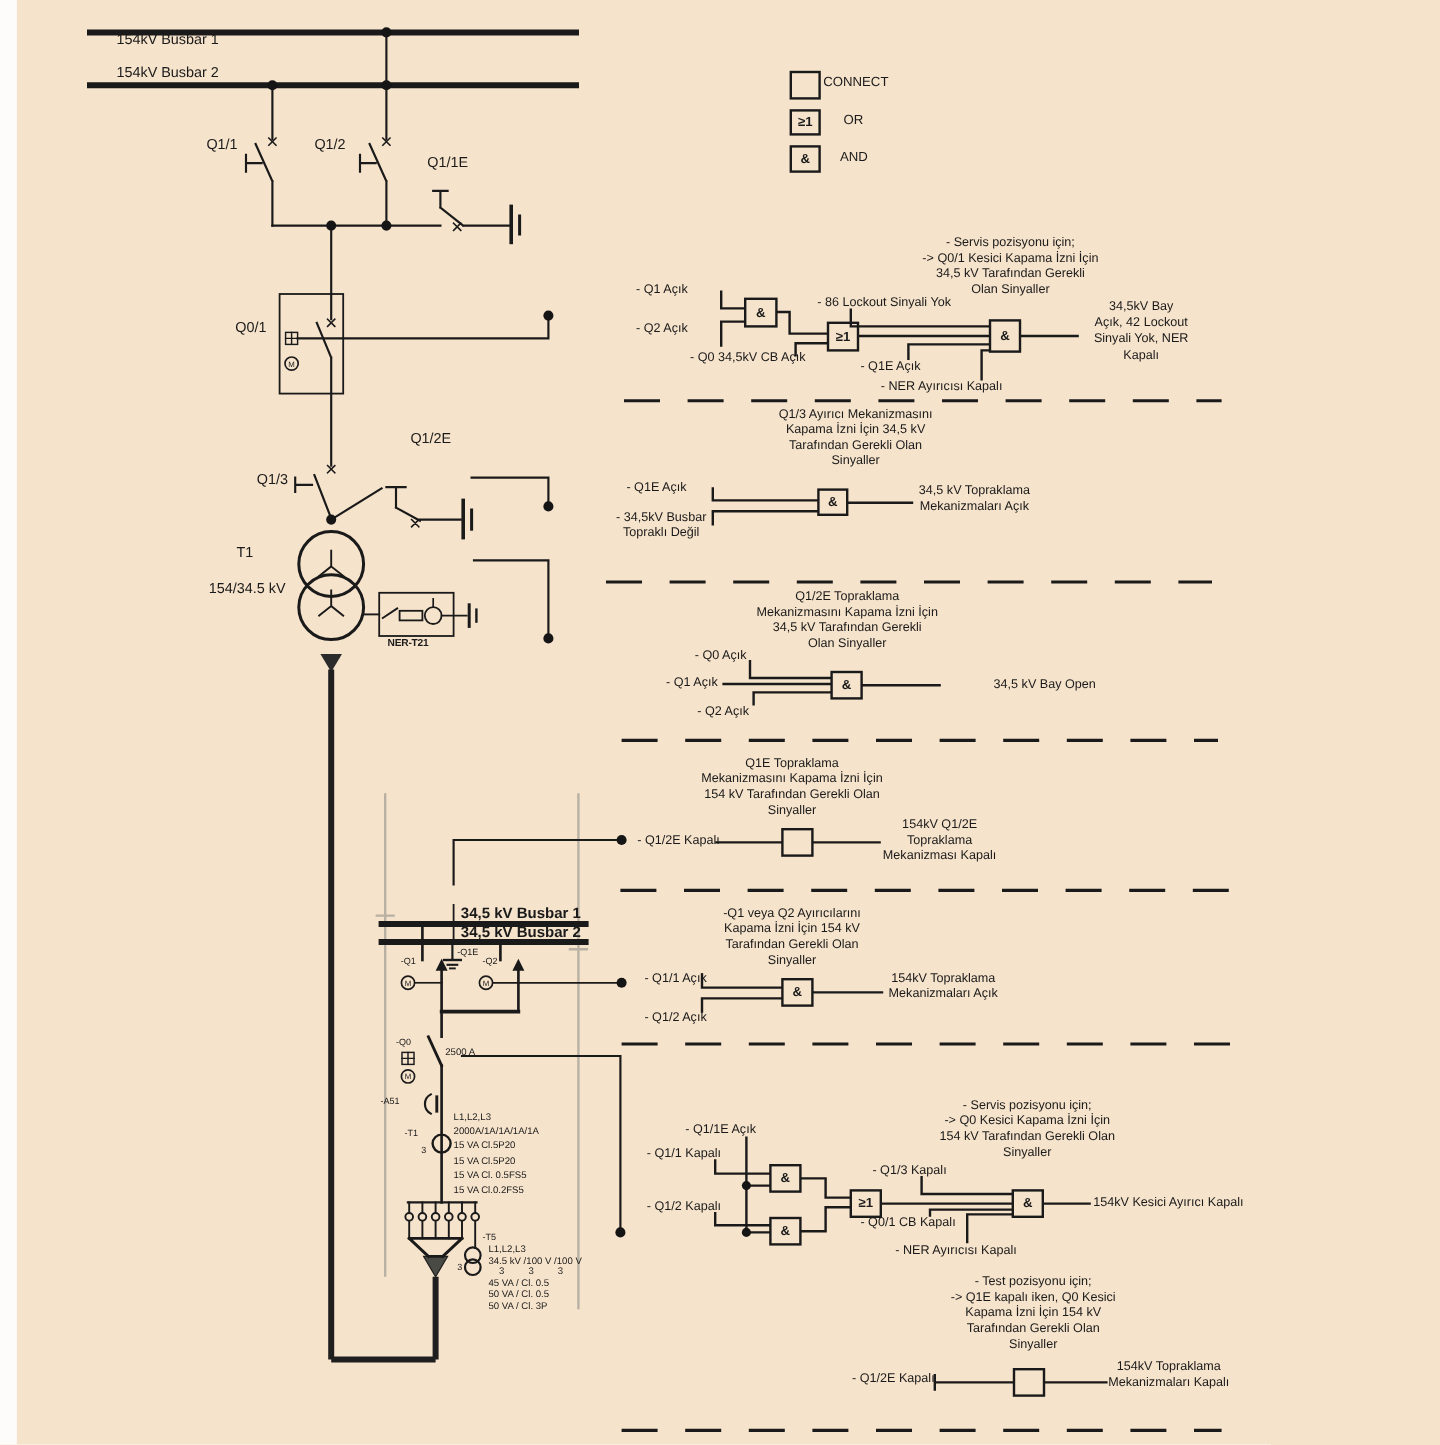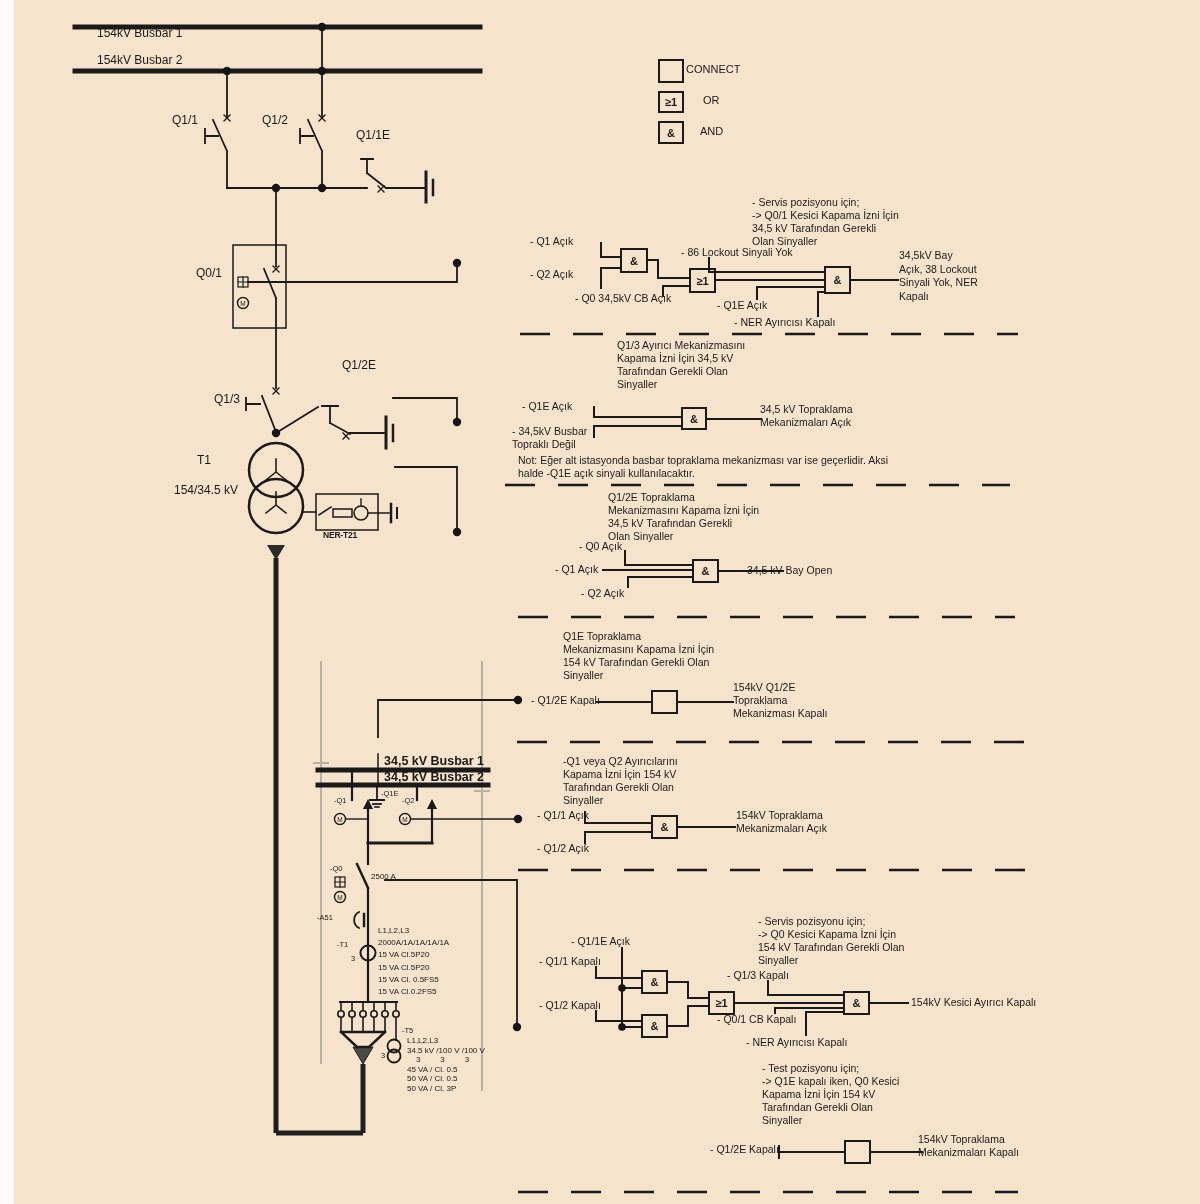--- a/index.html
+++ b/index.html
@@ -1,21 +1,21 @@
 <!DOCTYPE html>
 <html><head>
 <meta charset="utf-8">
 <style>
   html,body{margin:0;padding:0;background:#ffffff;}
   .canvas{position:relative;width:1200px;height:1204px;background:#f6e3cb;
           font-family:"Liberation Sans",sans-serif;color:#1a1a1a;overflow:hidden;}
   .white-edge{position:absolute;left:0;top:0;width:14px;height:1204px;background:#fdfcfa;}
   svg.wire{position:absolute;left:0;top:0;}
   .lbl{position:absolute;font-size:10.5px;line-height:13px;white-space:pre-line;}
-  .c{text-align:left;}
+  .c{text-align:center;}
   .fs12{font-size:12px;line-height:14px;}
   .fs11{font-size:11px;line-height:13px;}
   .fs85{font-size:8.5px;line-height:10px;}
   .fs8{font-size:8px;line-height:12.2px;}
   .fs75{font-size:7.5px;line-height:8.5px;}
   .t5{font-size:8px;line-height:9.6px;white-space:pre;}
   .b{font-weight:bold;}
   .mvbus{font-size:12.5px;line-height:15px;font-weight:bold;}
   .gate{position:absolute;box-sizing:border-box;border:2px solid #1a1a1a;
         display:flex;align-items:center;justify-content:center;
@@ -263,46 +263,44 @@
   <div class="lbl" style="left:530px;top:235px;">- Q1 Açık</div>
   <div class="lbl" style="left:530px;top:268px;">- Q2 Açık</div>
   <div class="lbl" style="left:575px;top:292px;">- Q0 34,5kV CB Açık</div>
   <div class="lbl" style="left:681px;top:246px;">- 86 Lockout Sinyali Yok</div>
   <div class="lbl" style="left:717px;top:299px;">- Q1E Açık</div>
   <div class="lbl" style="left:734px;top:316px;">- NER  Ayırıcısı Kapalı</div>
   <div class="gate" style="left:620px;top:248px;width:28px;height:25px;">&amp;</div>
   <div class="gate" style="left:689px;top:268px;width:27px;height:25px;">≥1</div>
   <div class="gate" style="left:824px;top:266px;width:27px;height:28px;">&amp;</div>
   <div class="lbl c lh135" style="left:899px;top:249px;width:104px;">34,5kV Bay
-Açık, 38 Lockout
+Açık, 42 Lockout
 Sinyali Yok, NER
 Kapalı</div>
 
   <div class="lbl c" style="left:617px;top:339px;width:192px;">Q1/3 Ayırıcı Mekanizmasını
 Kapama İzni İçin 34,5 kV
 Tarafından Gerekli Olan
 Sinyaller</div>
   <div class="lbl" style="left:522px;top:400px;">- Q1E Açık</div>
   <div class="lbl c" style="left:512px;top:425px;width:78px;">- 34,5kV Busbar
 Topraklı Değil</div>
   <div class="gate" style="left:681px;top:407px;width:26px;height:23px;">&amp;</div>
   <div class="lbl c" style="left:760px;top:403px;width:104px;">34,5 kV Topraklama
 Mekanizmaları Açık</div>
-  <div class="lbl c" style="left:518px;top:454px;width:436px;">Not: Eğer alt istasyonda basbar topraklama mekanizması var ise geçerlidir. Aksi
-halde -Q1E açık sinyali kullanılacaktır.</div>
 
   <div class="lbl c" style="left:608px;top:491px;width:196px;">Q1/2E Topraklama
 Mekanizmasını Kapama İzni İçin
 34,5 kV Tarafından  Gerekli
 Olan Sinyaller</div>
   <div class="lbl" style="left:579px;top:540px;">- Q0 Açık</div>
   <div class="lbl" style="left:555px;top:563px;">- Q1 Açık</div>
   <div class="lbl" style="left:581px;top:587px;">- Q2 Açık</div>
   <div class="gate" style="left:692px;top:559px;width:27px;height:24px;">&amp;</div>
-  <div class="lbl" style="left:747px;top:564px;">34,5 kV Bay Open</div>
+  <div class="lbl" style="left:828px;top:564px;">34,5 kV Bay Open</div>
 
   <div class="lbl c" style="left:563px;top:630px;width:194px;">Q1E Topraklama
 Mekanizmasını Kapama İzni İçin
 154 kV Tarafından Gerekli Olan
 Sinyaller</div>
   <div class="lbl" style="left:531px;top:694px;">- Q1/2E Kapalı</div>
   <div class="gate" style="left:651px;top:690px;width:27px;height:24px;"></div>
   <div class="lbl c" style="left:733px;top:681px;width:100px;">154kV Q1/2E
 Topraklama
 Mekanizması Kapalı</div>

